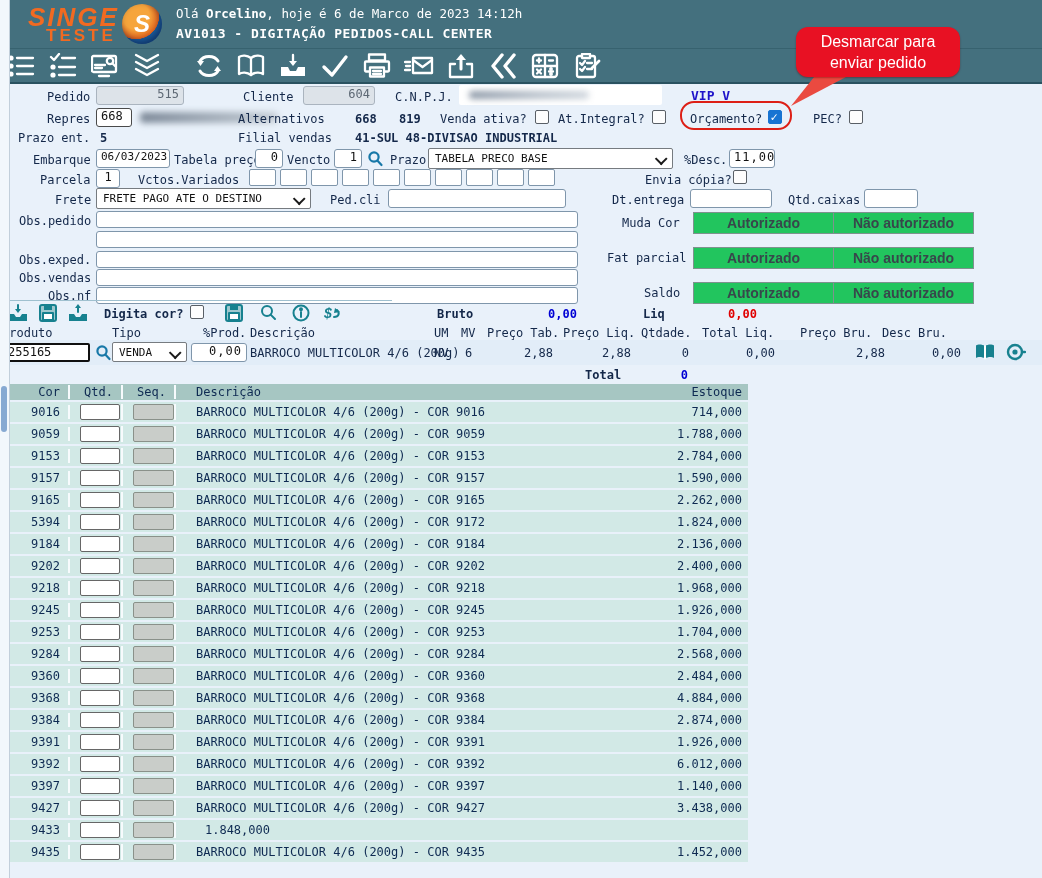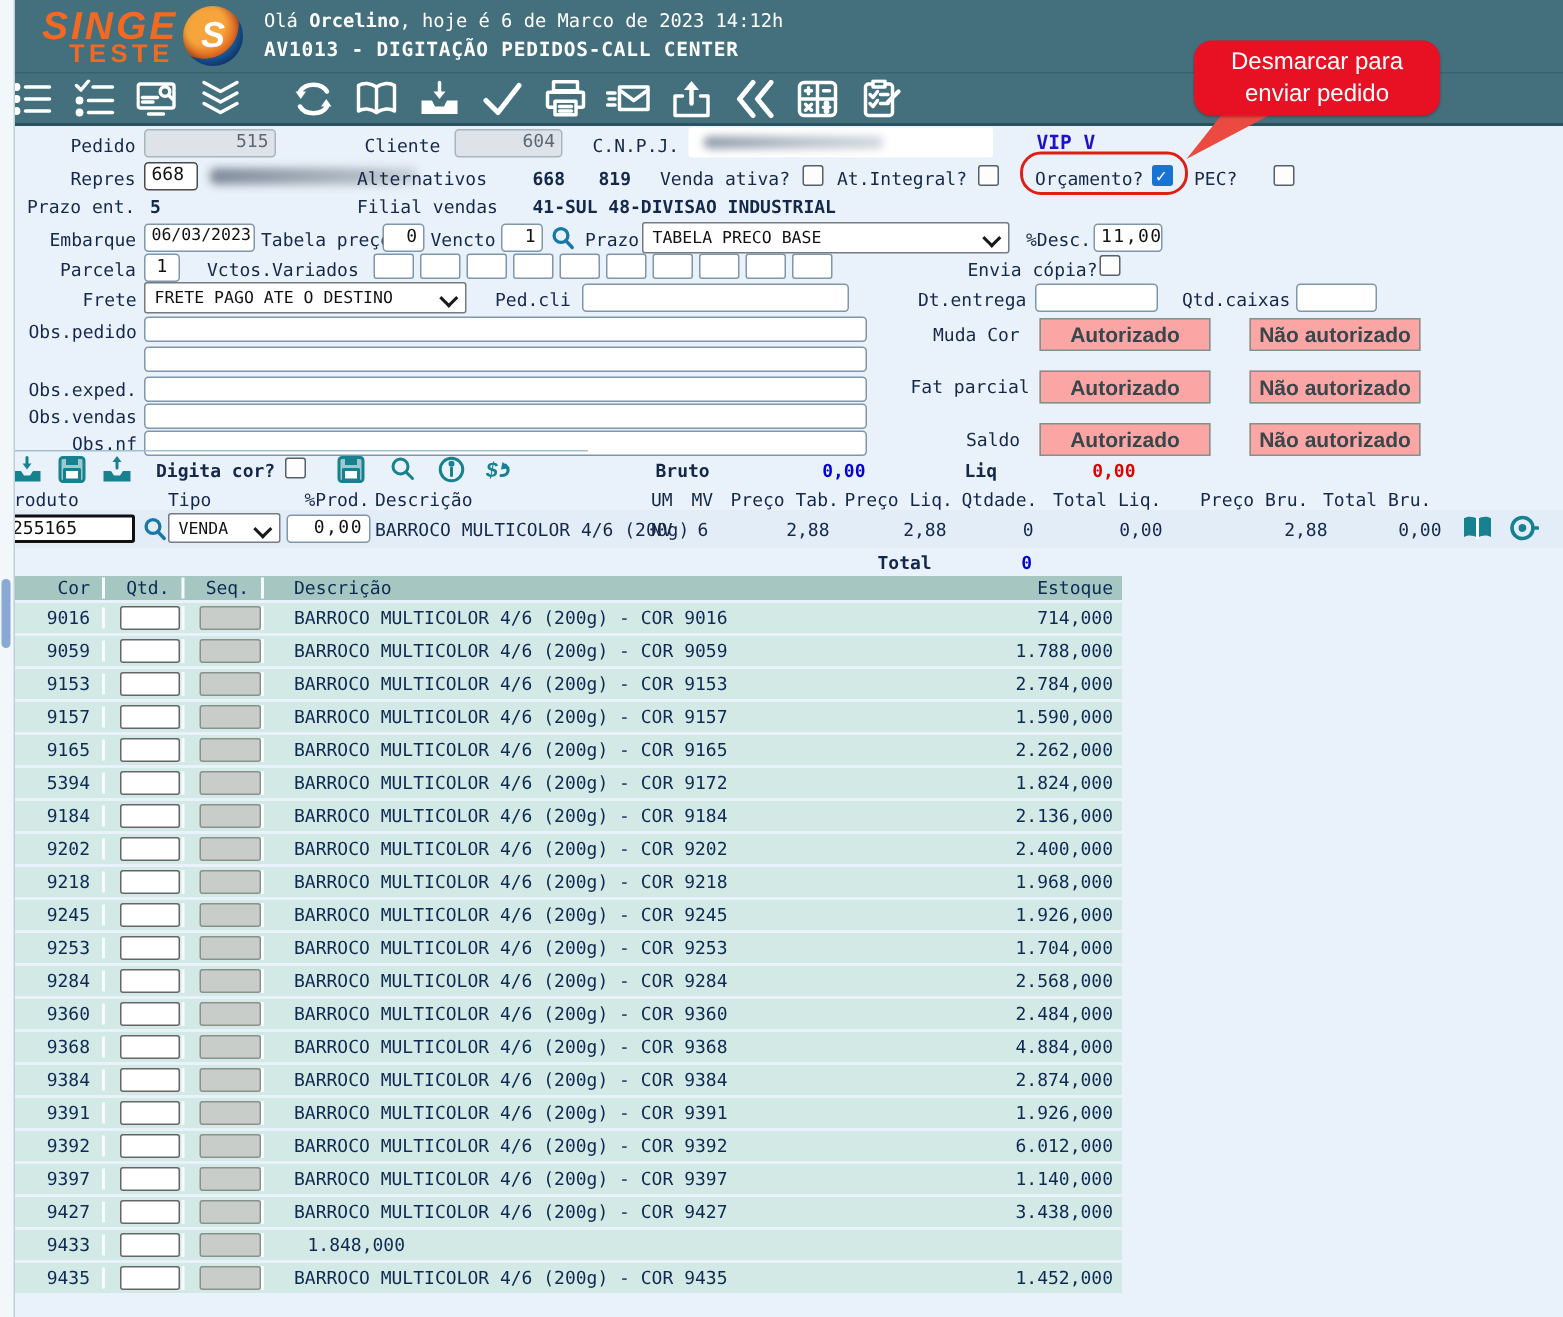--- a/index.html
+++ b/index.html
@@ -41,21 +41,21 @@
   .select{position:absolute;box-sizing:border-box;height:21px;background:#fff;border:1px solid #767b80;
     border-radius:2px;display:flex;align-items:center;padding-left:6px;font-size:11px;color:#111;cursor:pointer;}
   .select .chev{position:absolute;right:7px;top:6px;width:7px;height:7px;border-right:2px solid #1a1a1a;
     border-bottom:2px solid #1a1a1a;transform:rotate(45deg) translateY(-1px);}
   .cb{position:absolute;width:14px;height:14px;background:#fdfdfd;border:1px solid #595f66;border-radius:2px;
     box-sizing:border-box;cursor:pointer;}
   .cb.checked{background:#1874d2;border-color:#1874d2;}
   .cb.checked::after{content:"✓";position:absolute;left:1.5px;top:-1.5px;color:#fff;font-size:12px;font-weight:bold;}
   .blurbox{position:absolute;background:#fff;border-radius:2px;}
   .smudge{position:absolute;filter:blur(3px);border-radius:4px;background:linear-gradient(90deg,#8b97a6,#b9c2cc 60%,#cfd6dd);}
-  .auth-btn{position:absolute;width:114px;height:22px;background:#fca5a5;border:1px solid #7e928e;
+  .auth-btn{position:absolute;width:141px;height:22px;background:#22c55e;border:1px solid #7e928e;
     box-sizing:border-box;display:flex;align-items:center;justify-content:center;
     font-family:"Liberation Sans",sans-serif;font-size:14px;font-weight:bold;color:#37474b;cursor:pointer;}
   .mag{position:absolute;width:18px;height:18px;cursor:pointer;}
   .mag svg{stroke:#1778a8;fill:none;stroke-width:2.2;stroke-linecap:round;}
   .picon{position:absolute;width:20px;height:18px;cursor:pointer;}
   .picon svg{stroke:#17818f;fill:none;stroke-width:2;stroke-linecap:round;stroke-linejoin:round;}
   .blue{color:#0000d4;font-weight:bold;}
   .red{color:#e00000;font-weight:bold;}
   .vip{position:absolute;color:#1d12c9;font-weight:bold;font-size:13px;}
 
@@ -245,21 +245,21 @@
   <div class="smudge" style="left:140px;top:112px;width:138px;height:11px;background:linear-gradient(90deg,#7e8a99,#aeb8c2 70%,#c8cfd7);"></div>
   <div class="lbl" style="left:238px;top:112px;">Alternativos</div>
   <div class="lbl b" style="left:355px;top:112px;">668</div>
   <div class="lbl b" style="left:399px;top:112px;">819</div>
   <div class="lbl" style="left:440px;top:112px;">Venda ativa?</div>
   <span class="cb" style="left:535px;top:110px;"></span>
   <div class="lbl" style="left:558px;top:112px;">At.Integral?</div>
   <span class="cb" style="left:652px;top:110px;"></span>
   <div class="lbl" style="left:690px;top:112px;">Orçamento?</div>
   <span class="cb checked" style="left:768px;top:110px;"></span>
-  <div class="lbl" style="left:796px;top:112px;">PEC?</div>
+  <div class="lbl" style="left:813px;top:112px;">PEC?</div>
   <span class="cb" style="left:849px;top:110px;"></span>
   <div class="orc-outline"></div>
 
   <div class="lbl" style="left:18px;top:131px;">Prazo ent.</div>
   <div class="lbl b" style="left:100px;top:131px;">5</div>
   <div class="lbl" style="left:238px;top:131px;">Filial vendas</div>
   <div class="lbl b" style="left:355px;top:131px;">41-SUL 48-DIVISAO INDUSTRIAL</div>
 
   <div class="lbl" style="left:33px;top:153px;">Embarque</div>
   <div class="inp center" style="left:96px;top:149px;width:74px;font-size:11px;">06/03/2023</div>
@@ -375,21 +375,21 @@
   <div class="lbl" style="left:112px;top:326px;">Tipo</div>
   <div class="lbl" style="left:203px;top:326px;">%Prod.</div>
   <div class="lbl" style="left:250px;top:326px;">Descrição</div>
   <div class="lbl" style="left:434px;top:326px;">UM</div>
   <div class="lbl" style="left:461px;top:326px;">MV</div>
   <div class="lbl" style="left:487px;top:326px;">Preço Tab.</div>
   <div class="lbl" style="left:563px;top:326px;">Preço Liq.</div>
   <div class="lbl" style="left:641px;top:326px;">Qtdade.</div>
   <div class="lbl" style="left:702px;top:326px;">Total Liq.</div>
   <div class="lbl" style="left:800px;top:326px;">Preço Bru.</div>
-  <div class="lbl" style="left:882px;top:326px;">Total Bru.</div>
+  <div class="lbl" style="left:882px;top:326px;">Desc Bru.</div>
 
   <div class="prod-band"></div>
   <div class="inp focus" style="left:2px;top:343px;width:88px;">255165</div>
   <span class="mag" style="left:94px;top:344px;"><svg width="18" height="18" viewBox="0 0 18 18">
         <circle cx="8" cy="7" r="4.6"></circle>
         <line x1="11.3" y1="10.5" x2="15.5" y2="15"></line>
       </svg></span>
   <div class="select" style="left:112px;top:342px;width:75px;height:20px;">
       <span>VENDA</span>
       <span class="chev"></span>

